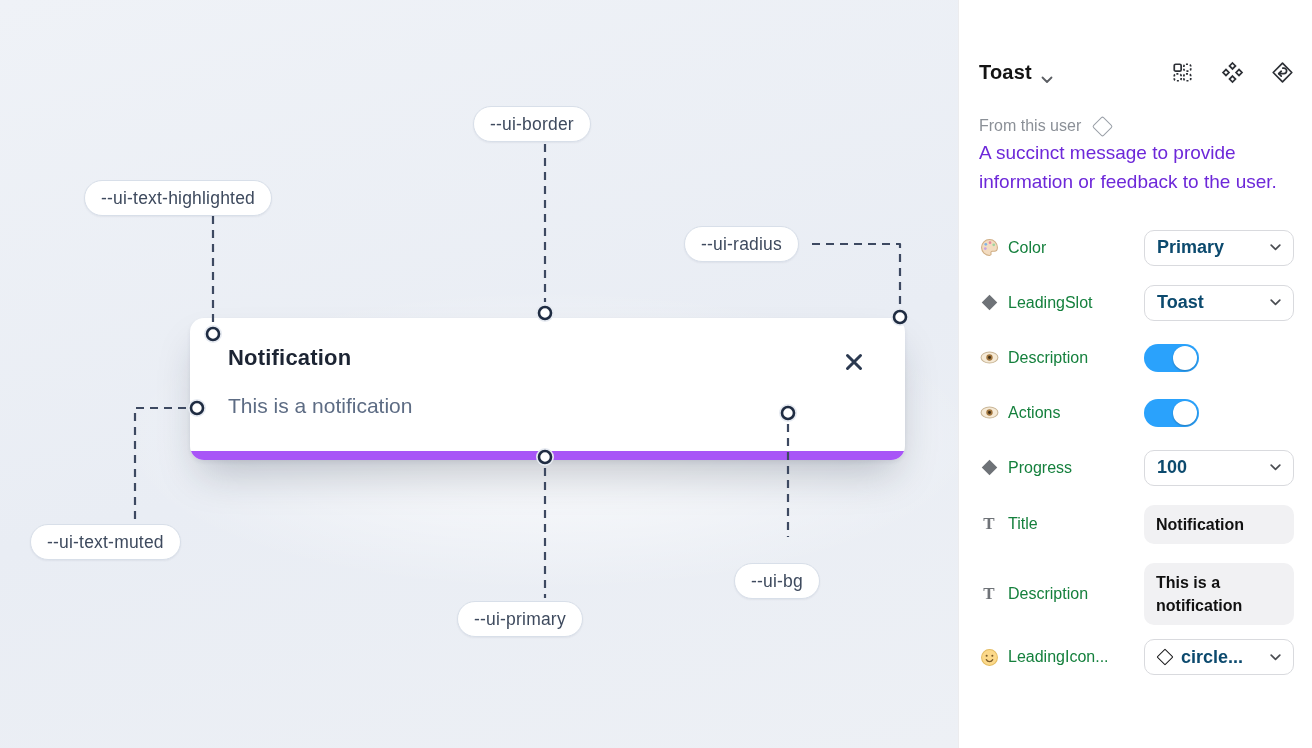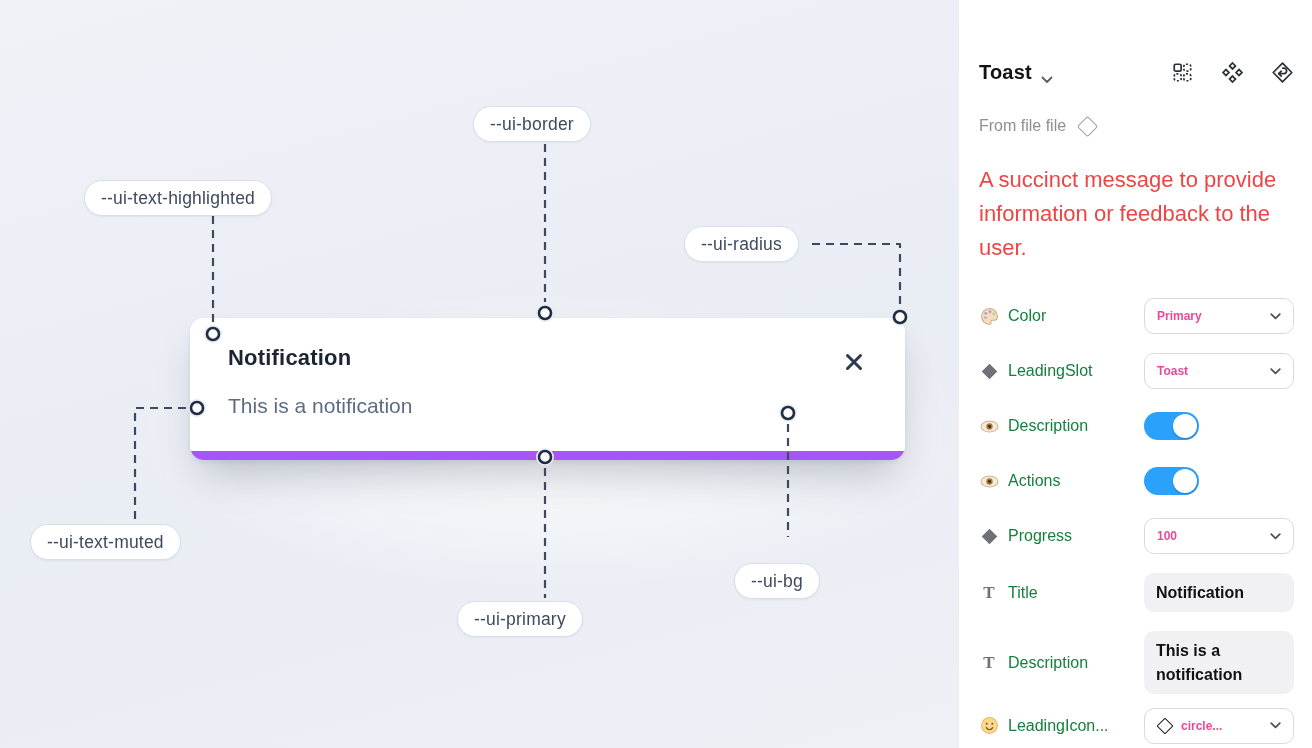--- a/index.html
+++ b/index.html
@@ -55,34 +55,34 @@
     padding:0 18px 0 20px; color:#17181a; overflow:hidden;
   }
   .panel-header { margin-top:57px; display:flex; align-items:center; height:30px; }
   .panel-title-btn { display:flex; align-items:flex-end; gap:9px; background:none; border:none; cursor:pointer; }
   .panel-title { font-size:20px; font-weight:700; color:#141414; letter-spacing:.2px; }
   .header-icons { margin-left:auto; display:flex; align-items:center; gap:27px; }
   .icon-btn { background:none; border:none; padding:0; cursor:pointer; display:flex; }
   .from-file { margin-top:27px; display:flex; align-items:center; gap:11px; height:24px; }
   .from-file-label { font-size:16px; color:#8b9097; }
   .from-file-diamond { width:15px; height:15px; border:1.7px solid #9aa0a8; border-radius:2px; transform:rotate(45deg); margin-left:3px; }
-  .panel-desc { margin-top:25px; font-size:22px; line-height:1.55; color:#ef4444; max-width:320px; }
+  .panel-desc { font-size:19px; line-height:1.55; color:#6d28d9; max-width:320px; }
   .props { margin-top:33px; }
   .prop-row { display:flex; align-items:center; min-height:36px; margin-bottom:19px; }
   .prop-row.tall { margin-bottom:14px; }
   .picon { width:20px; display:flex; justify-content:center; align-items:center; flex:none; }
   .t-icon { font-family:"Liberation Serif",serif; font-size:17px; font-weight:700; color:#6e7277; }
   .diamond-gray { width:11px; height:11px; background:#6e7277; transform:rotate(45deg); display:inline-block; }
   .plabel { margin-left:9px; font-size:16px; color:#15803d; white-space:nowrap; overflow:hidden; }
   .control { margin-left:auto; width:150px; flex:none; }
   .dropdown {
     width:150px; height:36px; background:#fff; border:1px solid #d9dade; border-radius:10px;
     display:flex; align-items:center; padding:0 12px; cursor:pointer; gap:8px;
   }
-  .dropdown .val { font-size:12px; font-weight:700; color:#ec4899; white-space:nowrap; overflow:hidden; }
+  .dropdown .val { font-size:18px; font-weight:700; color:#0c4a6e; white-space:nowrap; overflow:hidden; }
   .dropdown .chev { margin-left:auto; flex:none; }
   .mini-diamond { width:12px; height:12px; border:1.7px solid #1d1d1f; border-radius:1px; transform:rotate(45deg); flex:none; margin:0 2px; }
   .toggle {
     width:55px; height:28px; border-radius:14px; background:var(--toggle-on,#2aa2fc);
     border:none; position:relative; cursor:pointer; display:block;
   }
   .toggle .knob {
     position:absolute; top:2px; right:2px; width:24px; height:24px; border-radius:50%;
     background:#fff; box-shadow:0 1px 2px rgba(0,0,0,.25);
   }
@@ -183,21 +183,21 @@
           <svg width="23" height="23" viewBox="0 0 24 24">
             <path class="svg-stroke" d="M12 2.3 L21.7 12 L12 21.7 L2.3 12 Z" stroke-linejoin="round"></path>
             <path class="svg-stroke" d="M8.2 13.2 h5.2 a2.9 2.9 0 0 0 0 -5.8 h-1.1" stroke-linecap="round"></path>
             <path class="svg-stroke" d="M10.7 10.7 L8 13.2 L10.7 15.7" stroke-linecap="round" stroke-linejoin="round"></path>
           </svg>
         </button>
       </div>
     </div>
 
     <div class="from-file">
-      <span class="from-file-label">From file file</span>
+      <span class="from-file-label">From this user</span>
       <span class="from-file-diamond"></span>
     </div>
 
     <p class="panel-desc">A succinct message to provide information or feedback to the user.</p>
 
     <div class="props">
 
       <div class="prop-row">
         <span class="picon">
           <svg width="19" height="19" viewBox="0 0 18 18">

